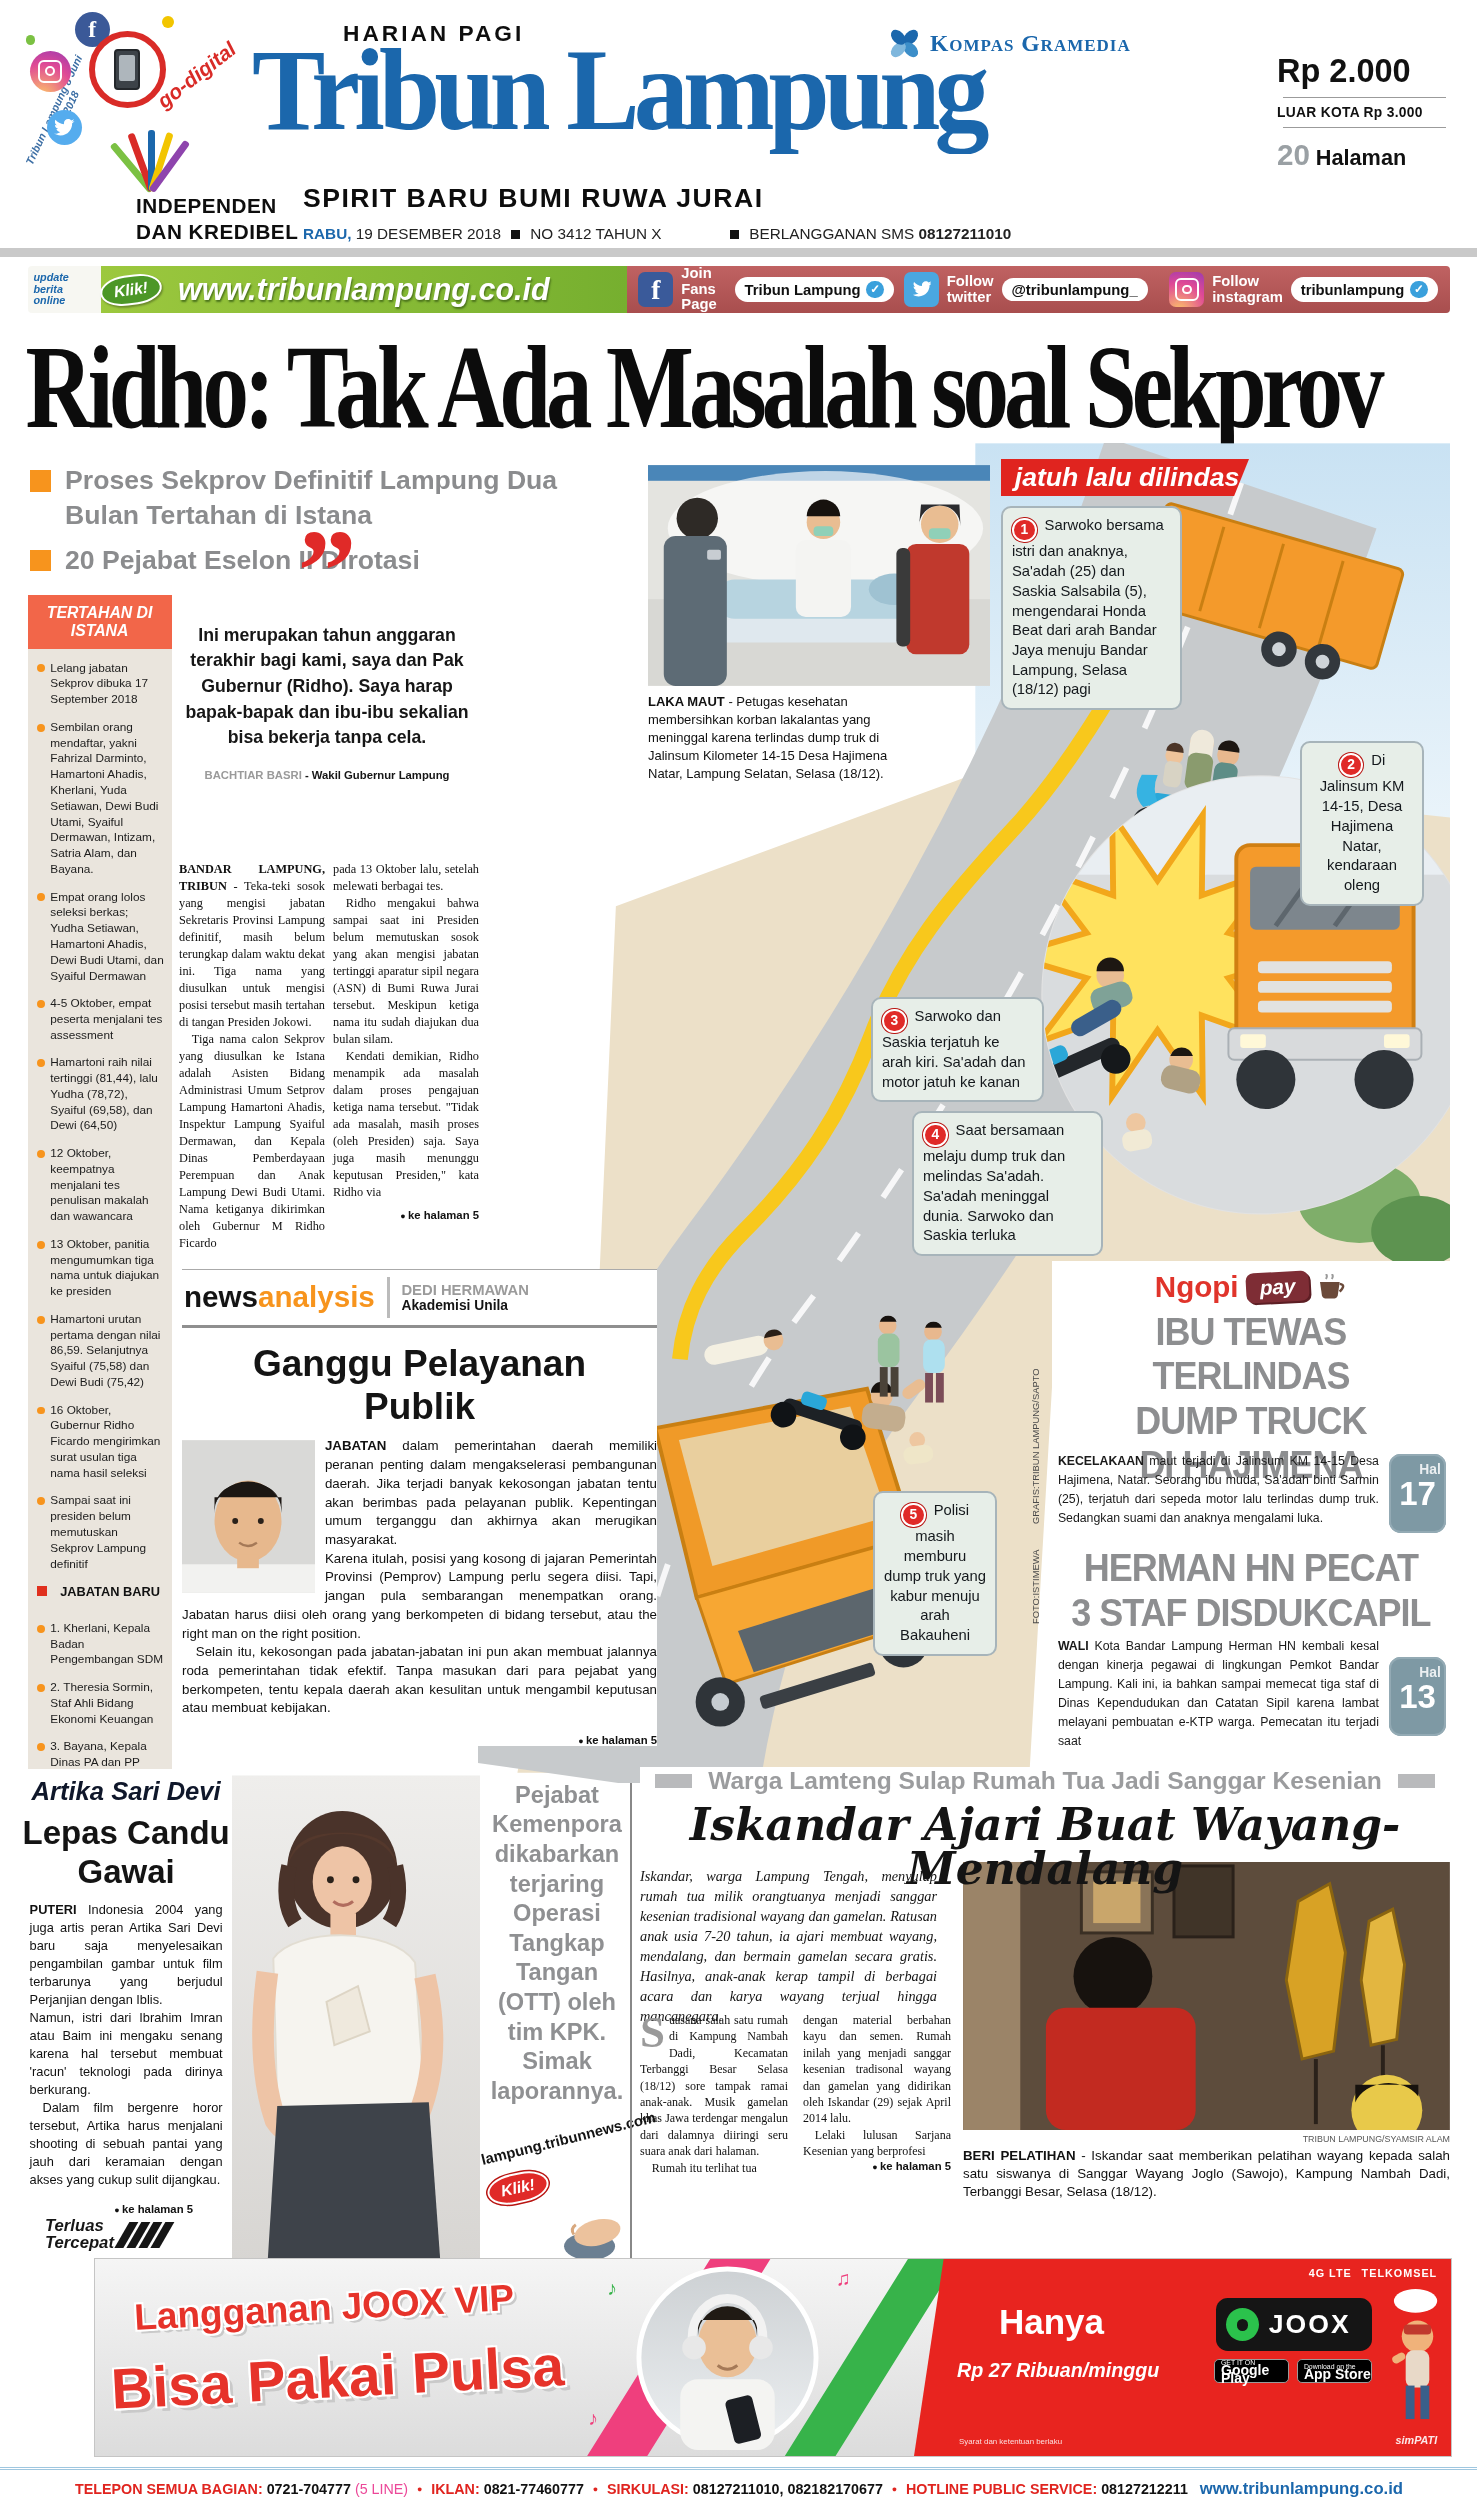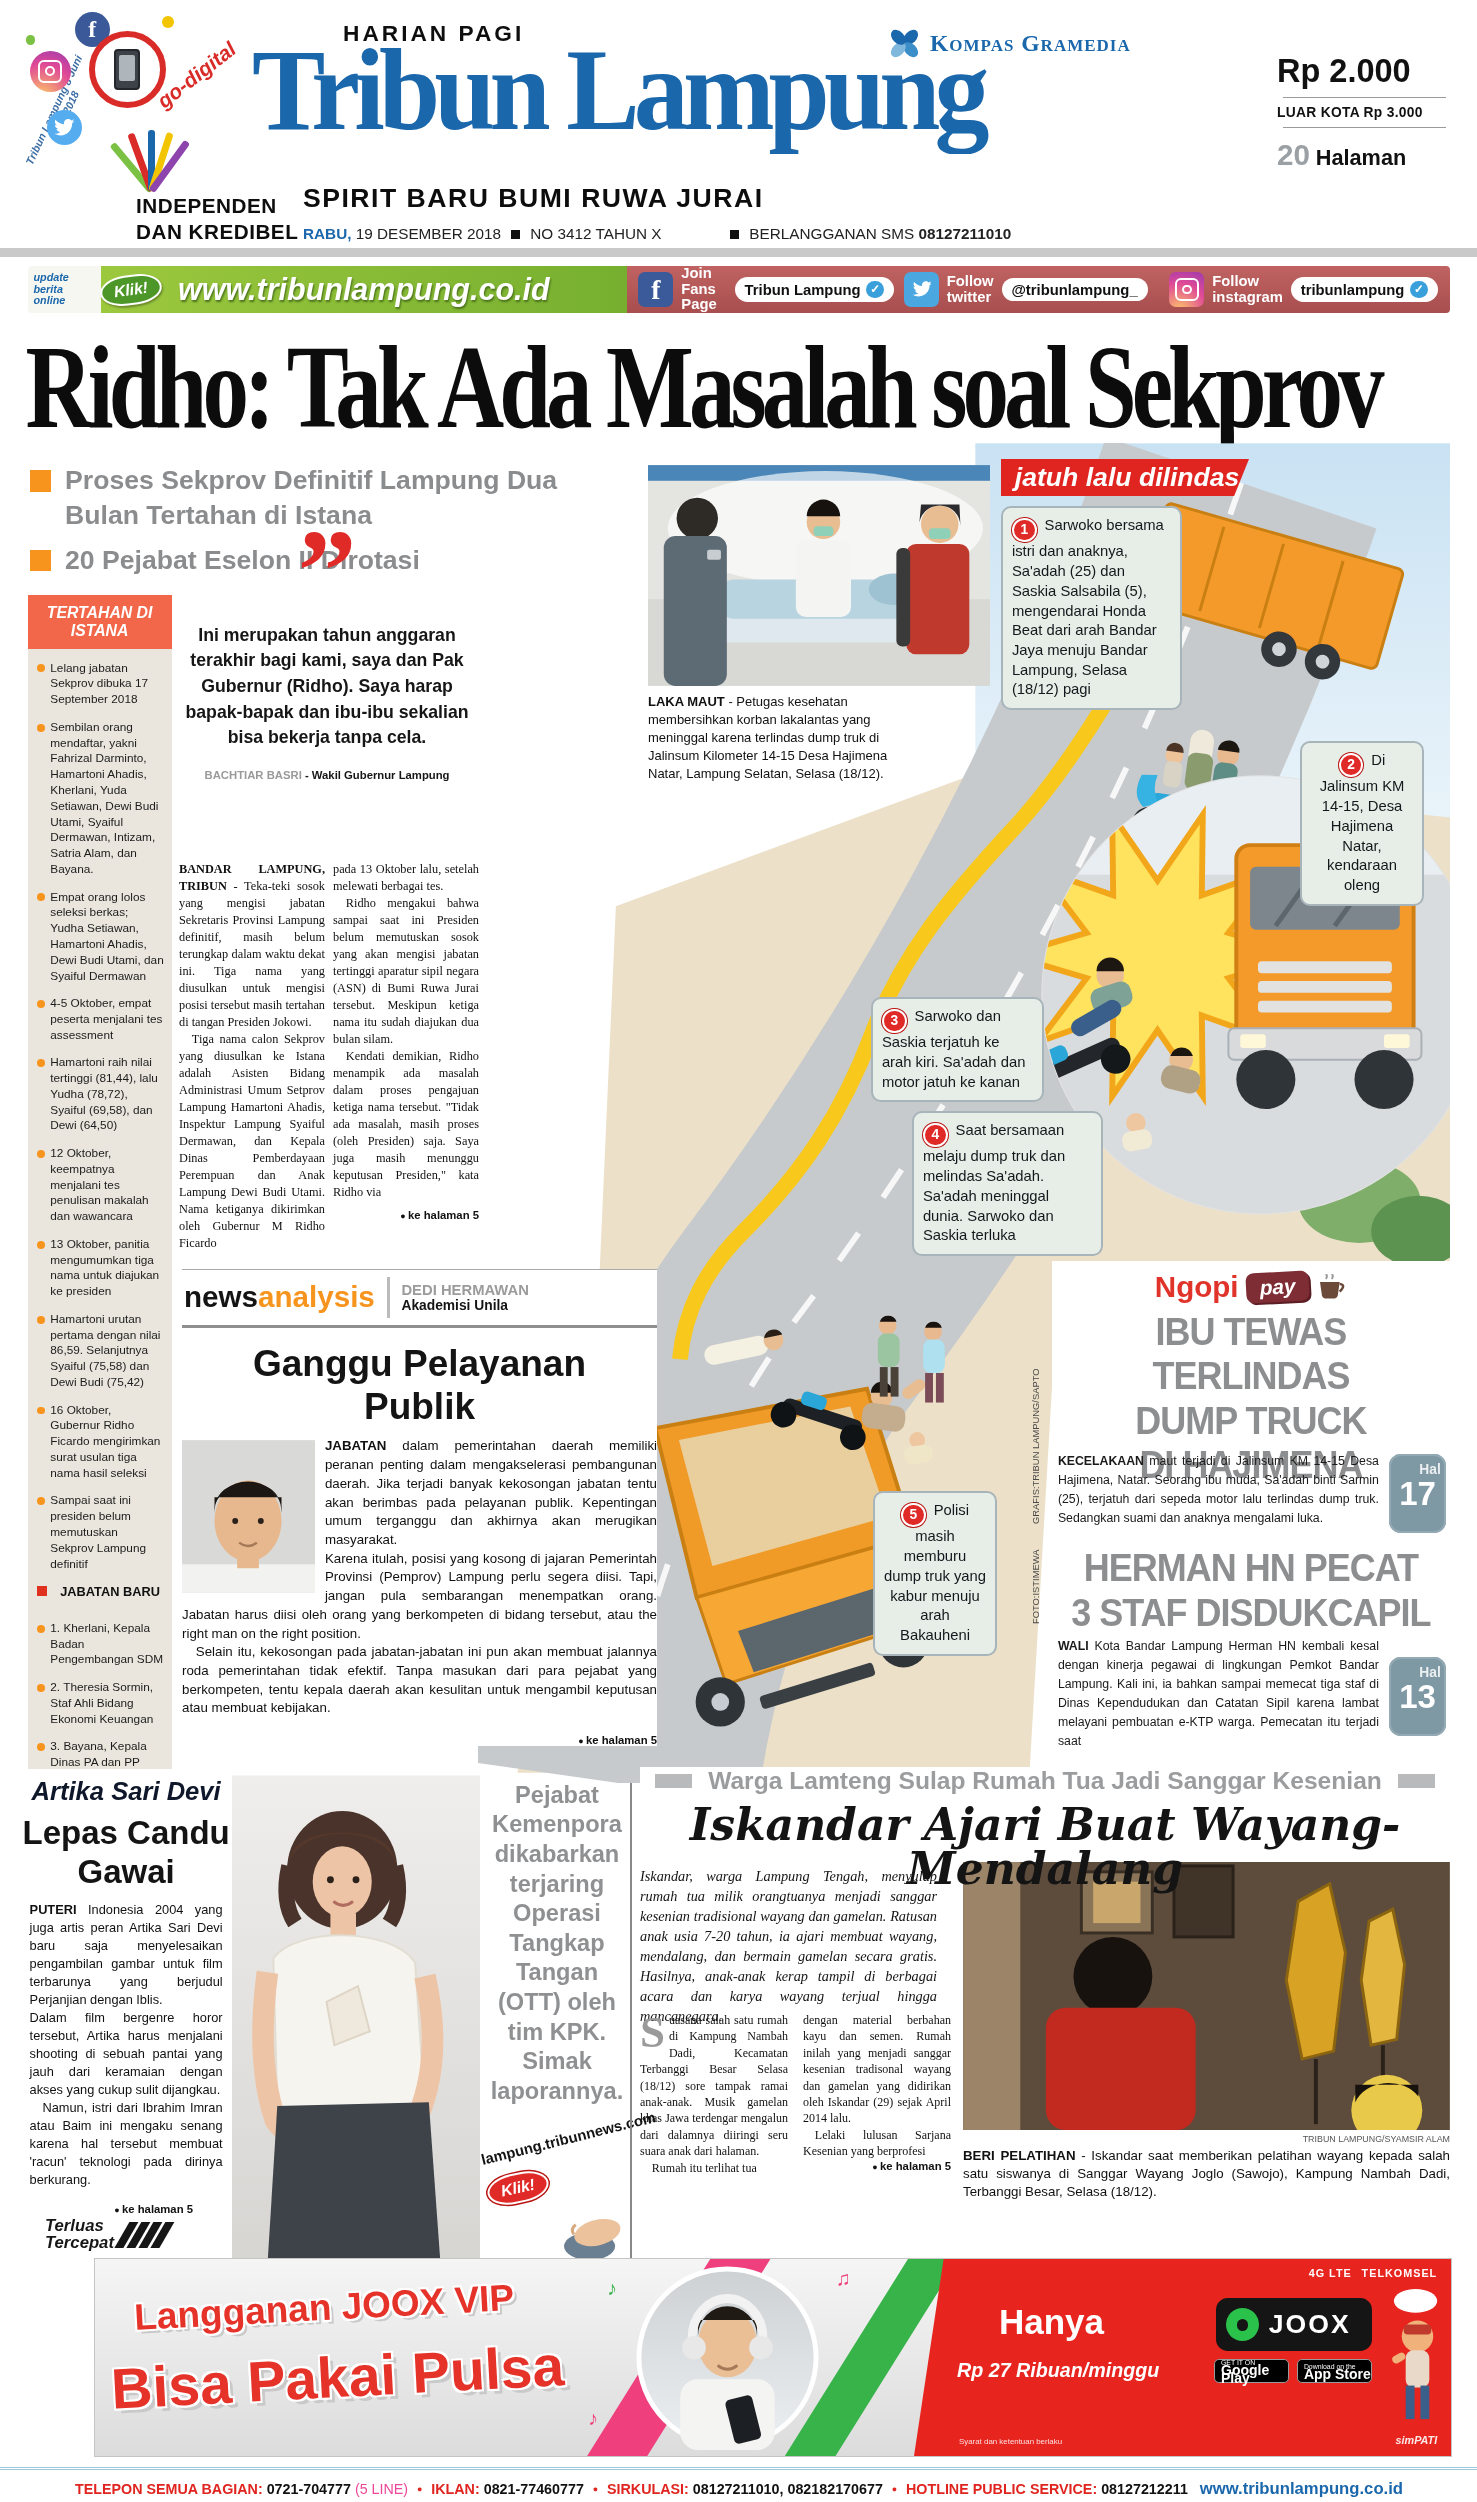--- a/index.html
+++ b/index.html
@@ -619,22 +619,22 @@
     <path d="M398,244 a36,30 0 0 1 64,-6 L462,226 L398,226 Z" fill="#17120e"></path>
   </svg>
   <div class="abs isk-credit">TRIBUN LAMPUNG/SYAMSIR ALAM</div>
   <div class="abs isk-cap"><b>BERI PELATIHAN</b><span> - Iskandar saat memberikan pelatihan wayang kepada salah satu siswanya di Sanggar Wayang Joglo (Sawojo), Kampung Nambah Dadi, Terbanggi Besar, Selasa (18/12).</span></div>
 
   <div class="abs art-kicker">Artika Sari Devi</div>
   <div class="abs art-headline">Lepas Candu Gawai</div>
   <div class="abs art-body">
     <p><b>PUTERI</b><span> Indonesia 2004 yang juga artis peran Artika Sari Devi baru saja menyelesaikan pengambilan gambar untuk film terbarunya yang berjudul Perjanjian dengan Iblis.</span></p>
     <div>
+        <p>Namun, istri dari Ibrahim Imran atau Baim ini mengaku senang karena hal tersebut membuat 'racun' teknologi pada dirinya berkurang.</p>
         <p>Dalam film bergenre horor tersebut, Artika harus menjalani shooting di sebuah pantai yang jauh dari keramaian dengan akses yang cukup sulit dijangkau.</p>
-        <p>Namun, istri dari Ibrahim Imran atau Baim ini mengaku senang karena hal tersebut membuat 'racun' teknologi pada dirinya berkurang.</p>
       </div>
     <div class="kehal"><span>ke halaman </span><b>5</b></div>
   </div>
   <svg class="abs art-photo" width="248" height="491" viewBox="0 0 252 498">
     <defs>
         <linearGradient id="stud" x1="0" y1="0" x2="0" y2="1">
           <stop offset="0" stop-color="#efeeec"></stop>
           <stop offset="1" stop-color="#d7d5d2"></stop>
         </linearGradient>
       </defs>

